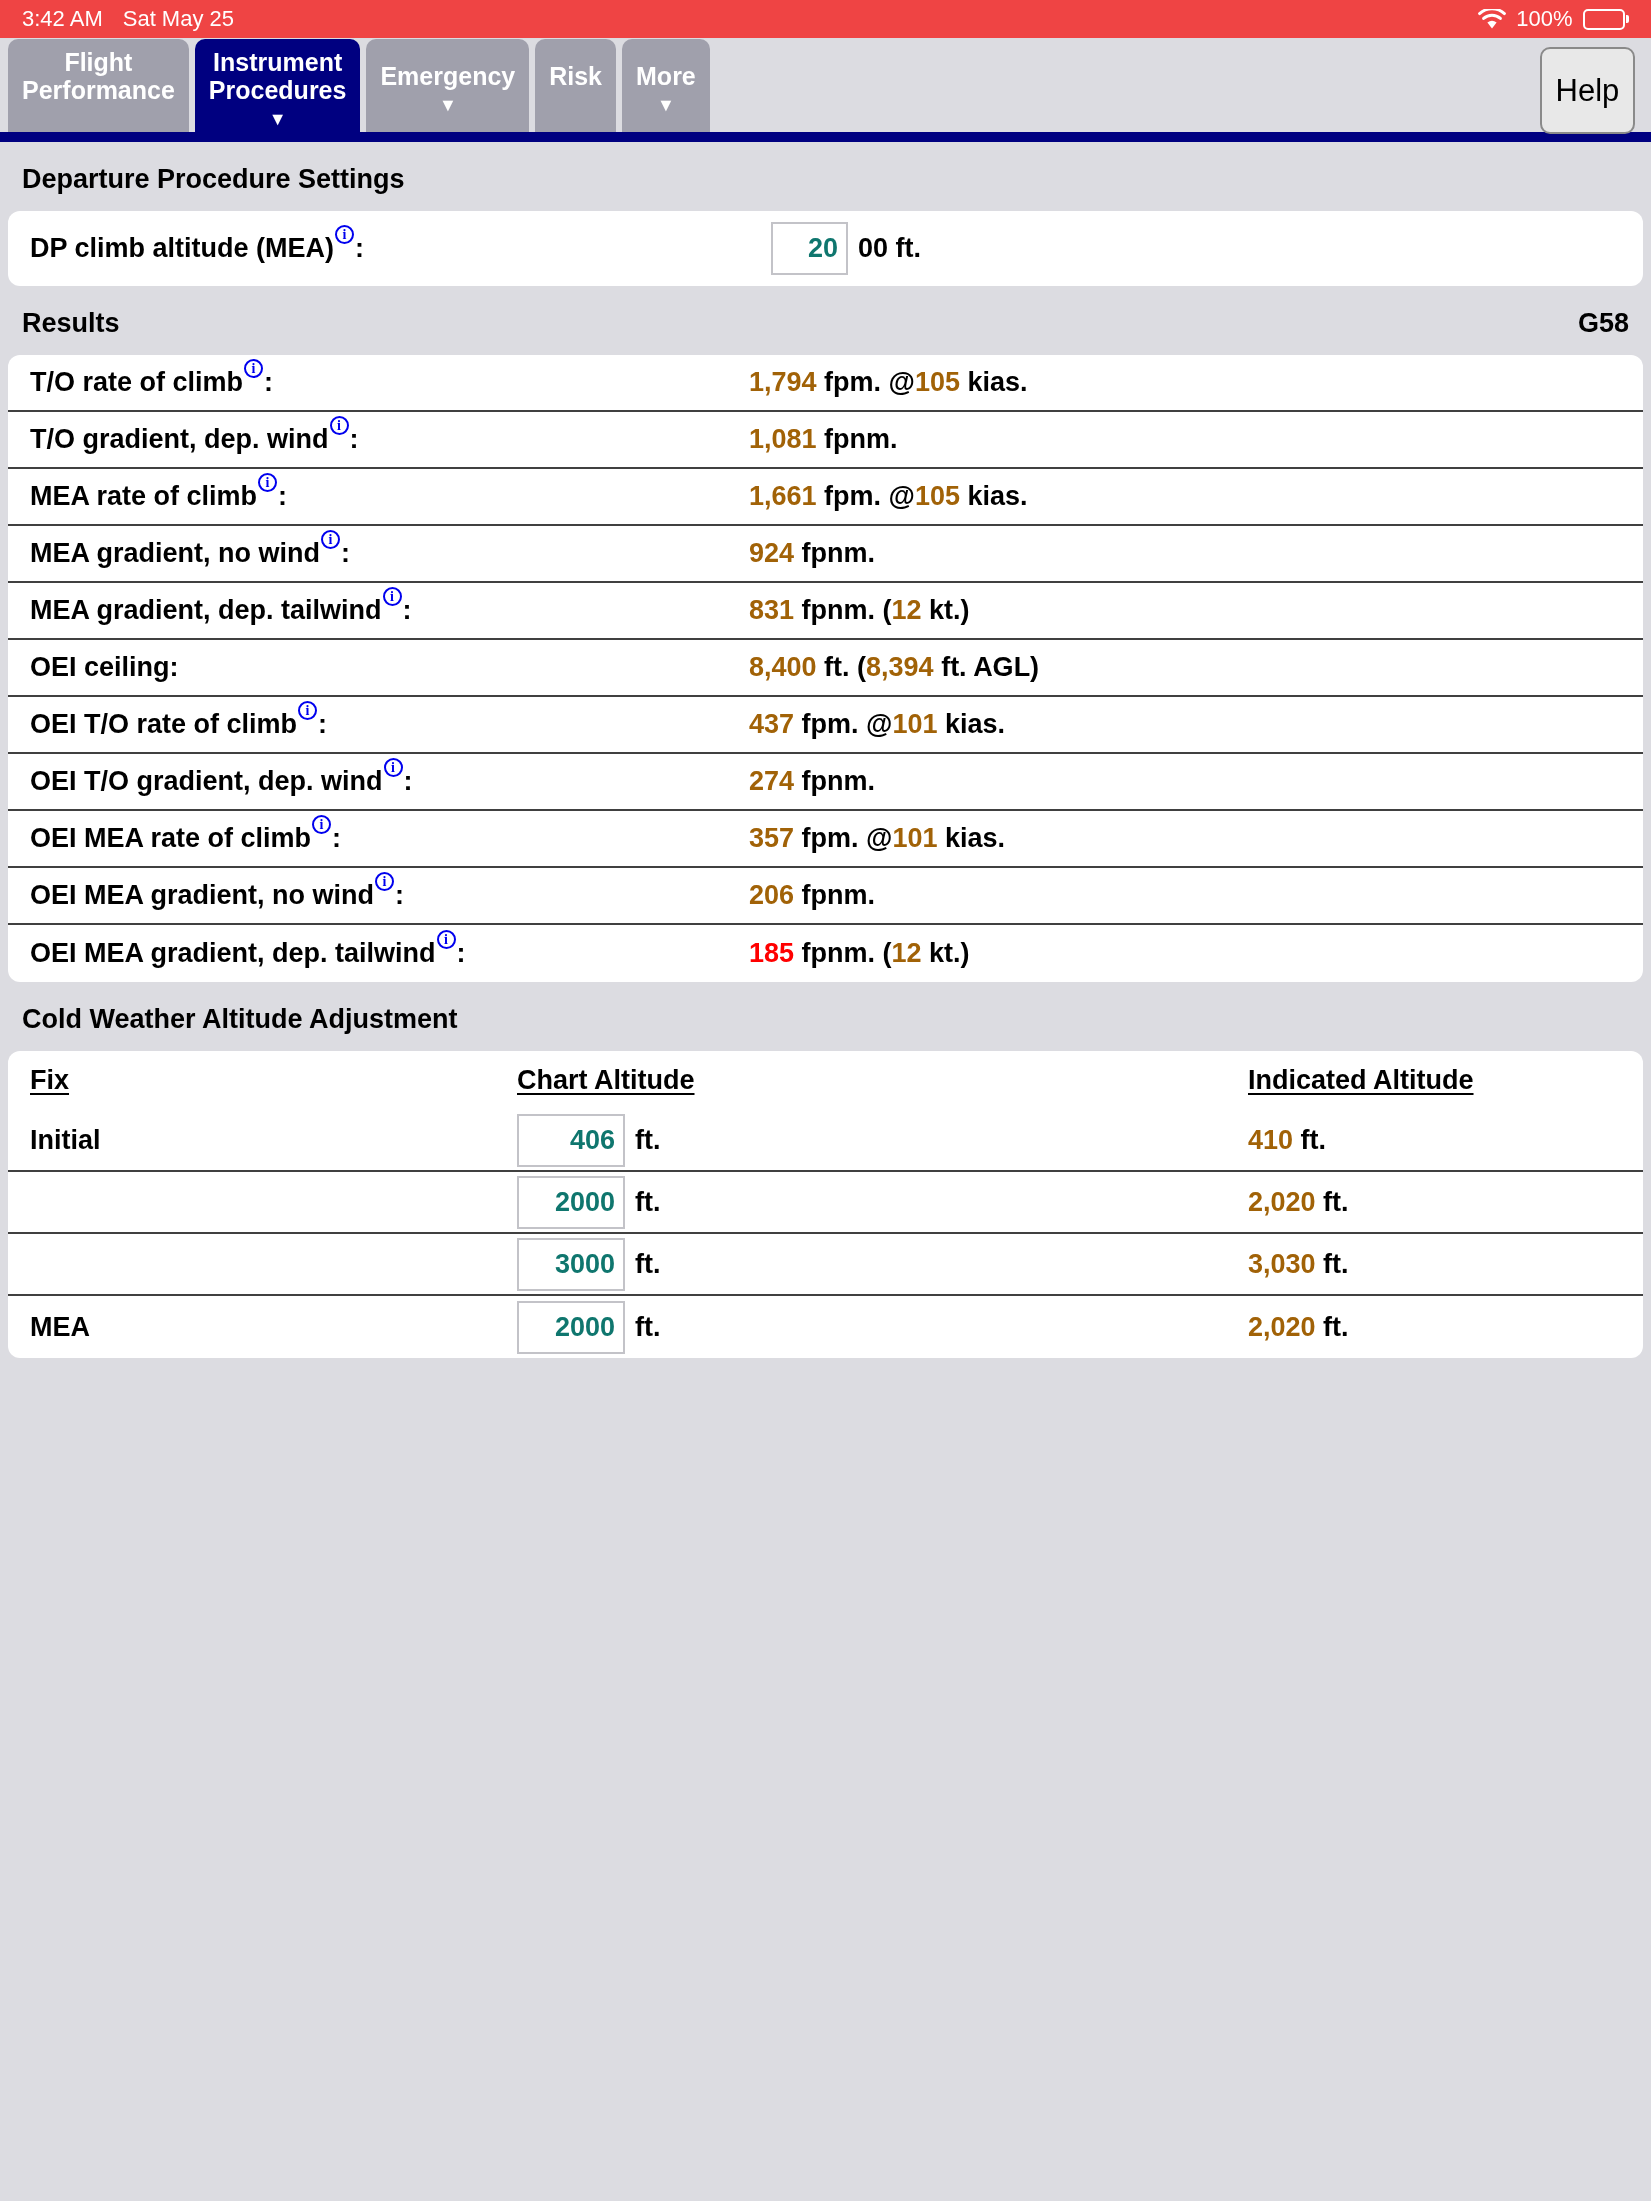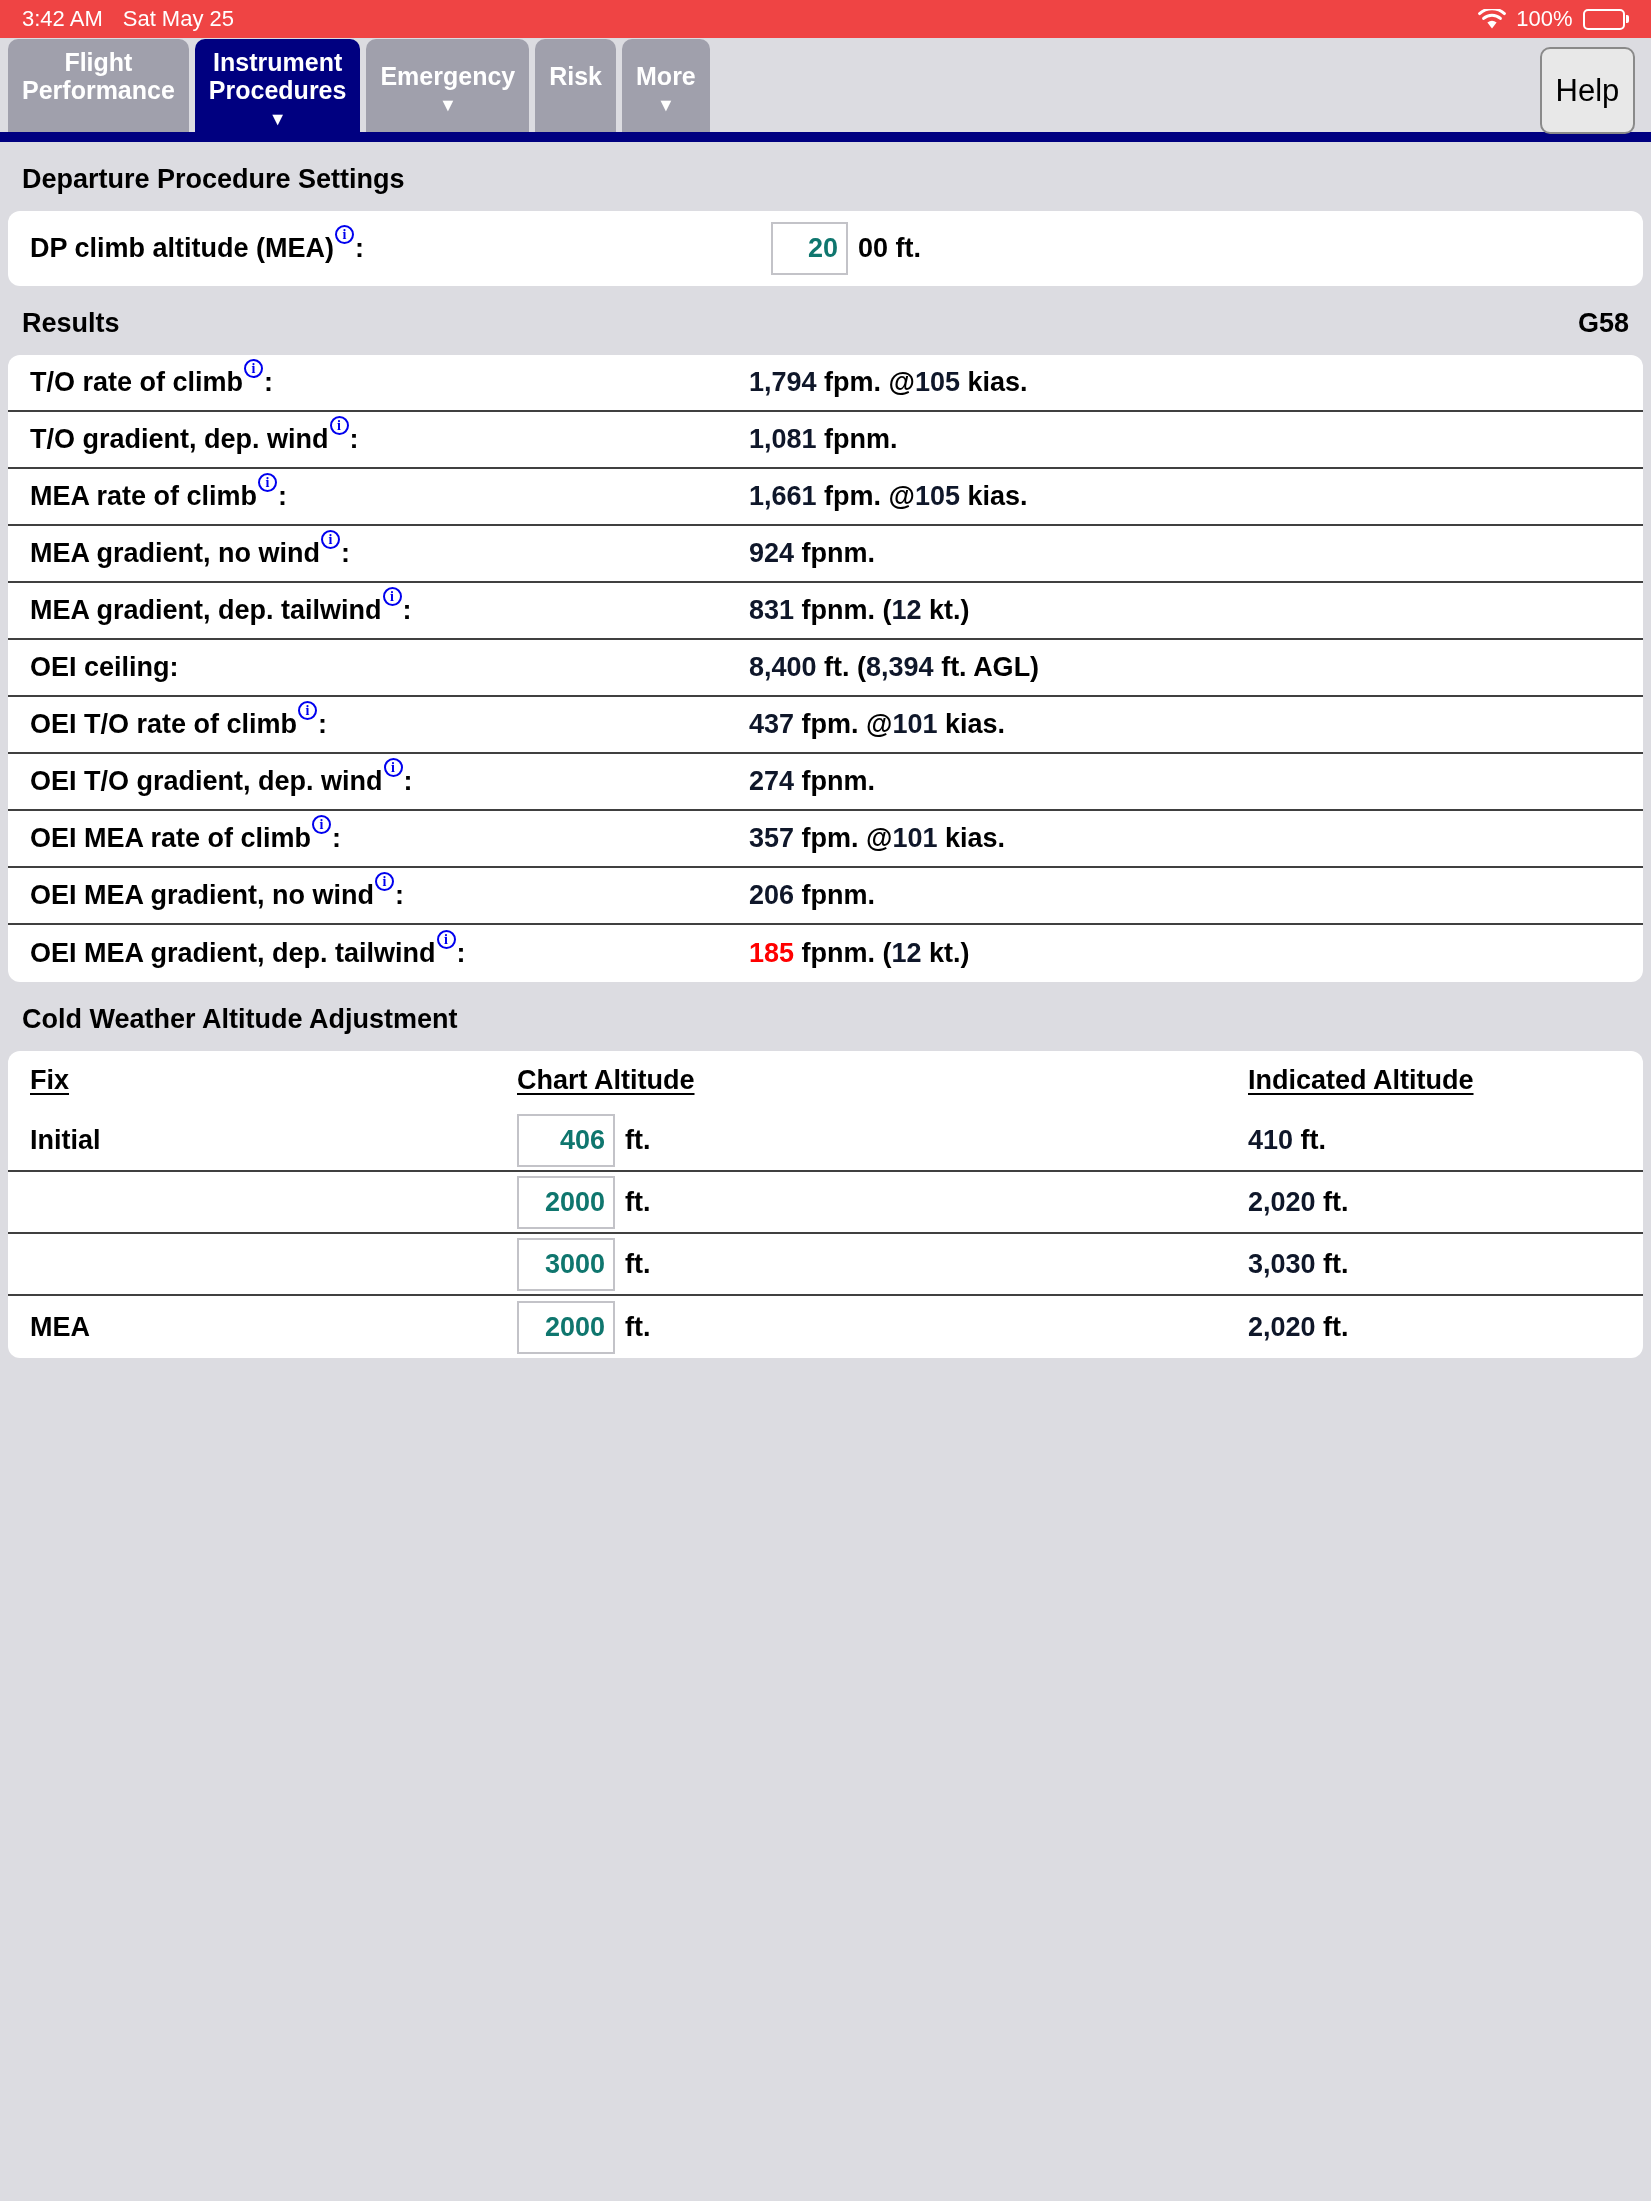--- a/index.html
+++ b/index.html
@@ -99,30 +99,30 @@
   
   .dp-row { min-height: 75px; }
   .dp-row .label { flex: 0 0 741px; }
   .inp {
     border: 2px solid #c3c3c8; background: #fff;
     width: 77px; height: 53px;
     display: flex; align-items: center; justify-content: flex-end;
     padding-right: 8px;
     color: #0f766e; font-size: 27px; font-weight: bold;
   }
-  .inp.wide { width: 98px; padding-left: 28px; }
+  .inp.wide { width: 108px; padding-left: 28px; }
   .unit { font-size: 27px; font-weight: bold; color: #000; margin-left: 10px; }
 
   
   .res-row .label { flex: 0 0 719px; }
   .value {
     font-size: 27px; font-weight: bold; color: #000;
     white-space: nowrap;
   }
-  .num { color: #0f172a; }
+  .num { color: #a16207; }
   .num.alert { color: #ff0000; }
 
   
   .cw-head {
     display: flex; align-items: center; min-height: 59px;
     padding: 0 22px; border-bottom: none;
   }
   .cw-head .h {
     font-size: 27px; font-weight: bold; color: #000;
     text-decoration: underline; text-underline-offset: 4px;

